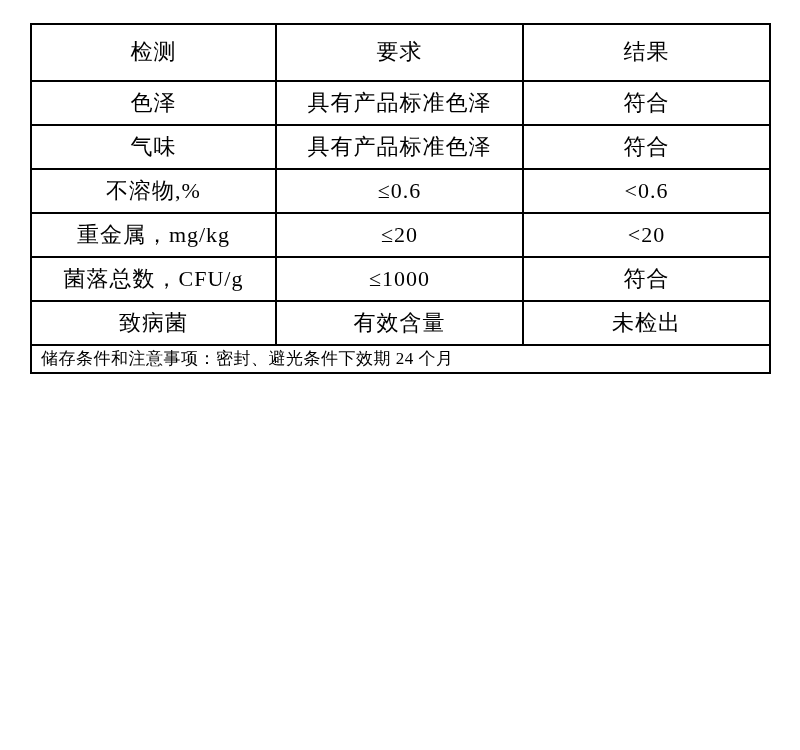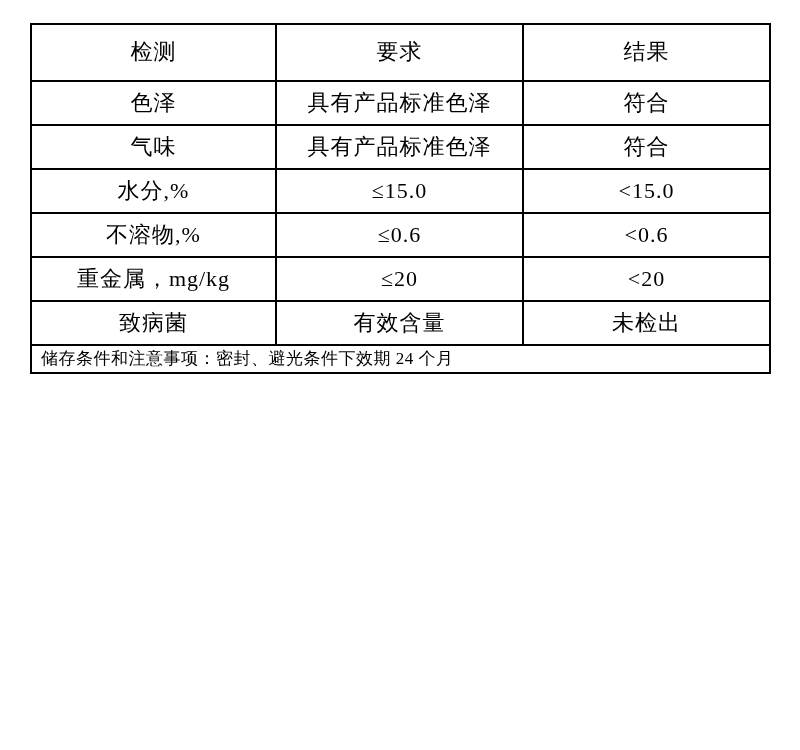--- a/index.html
+++ b/index.html
@@ -76,40 +76,40 @@
     </tr>
 
 
     <tr>
       <td>气味</td>
       <td>具有产品标准色泽</td>
       <td>符合</td>
     </tr>
 
 
-    <tr>
-      <td>水分,%</td>
-      <td>≤15.0</td>
-      <td>&lt;15.0</td>
-    </tr>
 
     <tr>
       <td>不溶物,%</td>
       <td>≤0.6</td>
       <td>&lt;0.6</td>
     </tr>
 
 
 
     <tr>
       <td>重金属，mg/kg</td>
       <td>≤20</td>
       <td>&lt;20</td>
     </tr>
 
+    <tr>
+      <td>菌落总数，CFU/g</td>
+      <td>≤1000</td>
+      <td>符合</td>
+    </tr>
 
     <tr>
       <td>致病菌</td>
       <td>有效含量</td>
       <td>未检出</td>
     </tr>
   </tbody>
     <tbody>
       <tr class="footer-row">
         <td colspan="3">储存条件和注意事项：密封、避光条件下效期 24 个月</td>

